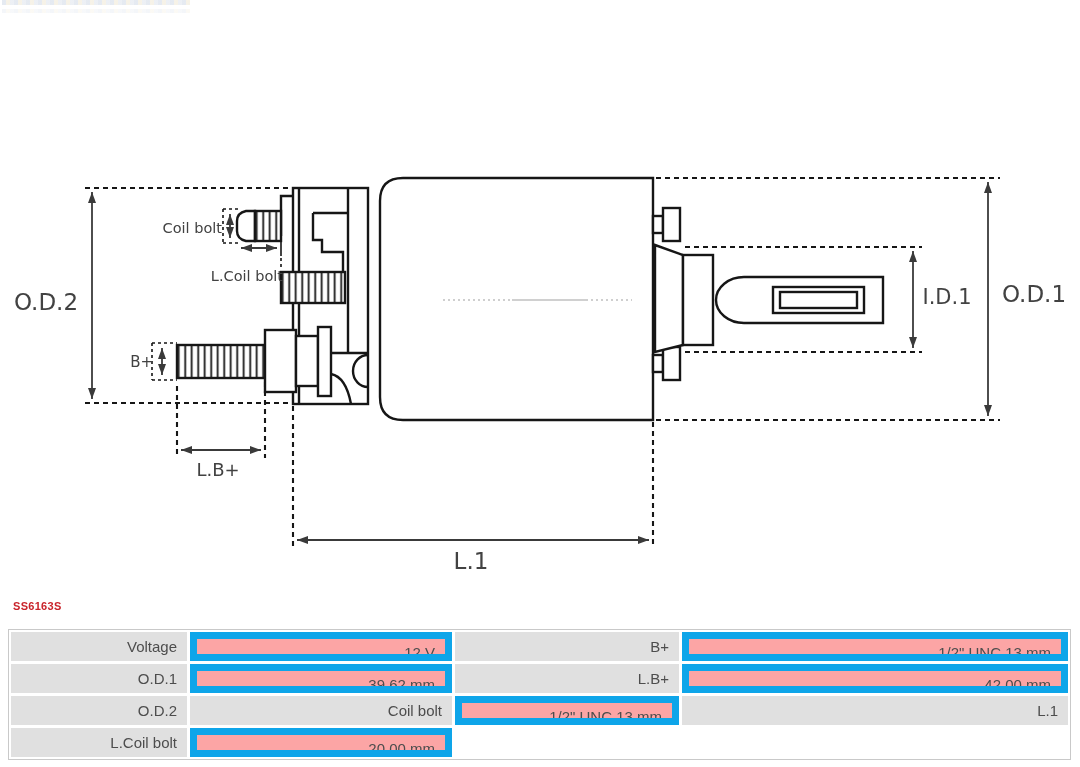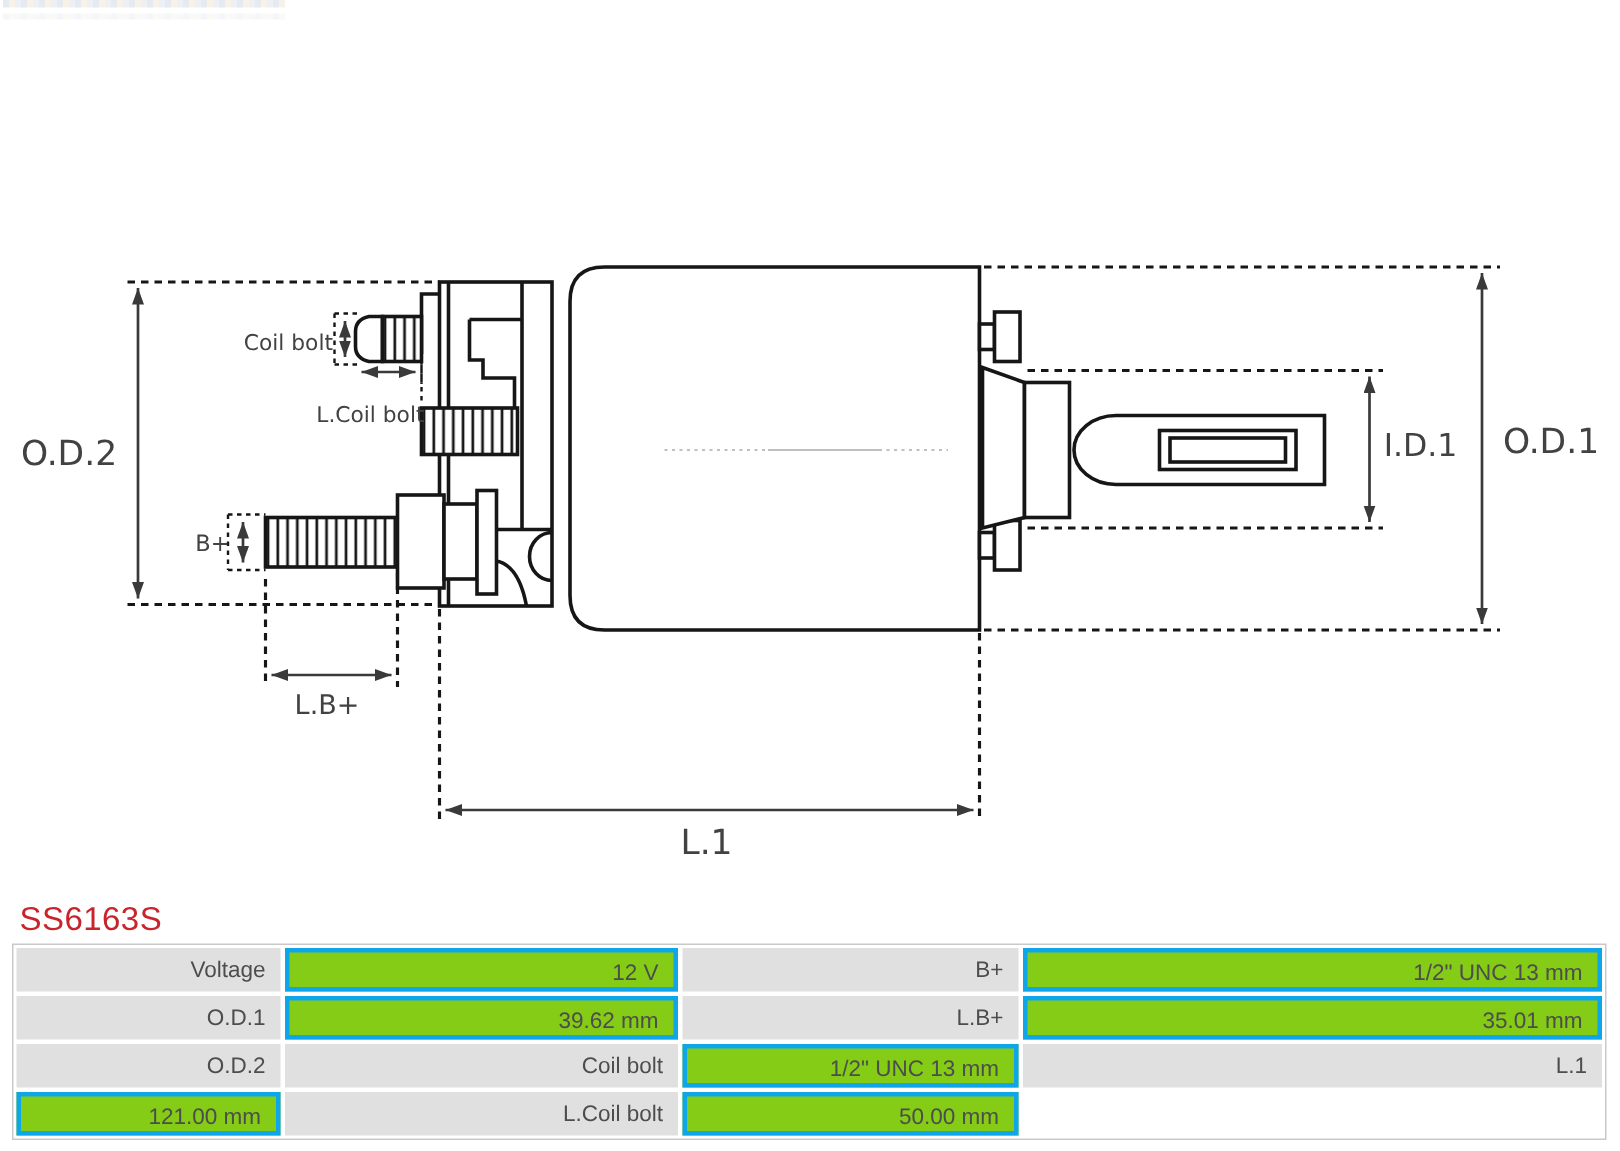--- a/index.html
+++ b/index.html
@@ -10,38 +10,38 @@
   
   .artifact{position:absolute;left:2px;top:0;width:188px;height:5px;
     background:repeating-linear-gradient(90deg,#dfe5ee 0 4px,#f4efe2 4px 8px,#e8ecf2 8px 12px);
     opacity:.8;}
   .artifact.row2{top:9px;height:4px;opacity:.35;}
 
   .diagram{position:absolute;left:0;top:0;}
 
   .part-code{
     position:absolute;left:13px;top:600px;
-    font-size:22px;font-weight:normal;letter-spacing:.3px;color:#c9242b;
+    font-size:11px;font-weight:bold;letter-spacing:.3px;color:#c9242b;
   }
 
   .spec-table{
     position:absolute;left:8px;top:629px;width:1063px;
     border:1px solid #c9c9c9;background:#fff;box-sizing:border-box;
     padding:2px;
     display:grid;
     grid-template-columns:176px 262px 224px 1fr;
     gap:3px;
   }
   .cell{
     height:29px;line-height:29px;box-sizing:border-box;
     font-size:15px;text-align:right;padding-right:10px;color:#4d4d4d;
     white-space:nowrap;overflow:hidden;
   }
   .cell.label{background:#e0e0e0;}
-  .cell.value{background:#84cc16;border:3px solid #0ea5e9;line-height:27px;}
+  .cell.value{background:#fca5a5;border:7px solid #0ea5e9;line-height:27px;}
 
   
   .ln{stroke:#161616;stroke-width:2.4;fill:none;}
   .part{stroke:#161616;stroke-width:2.4;fill:#ffffff;}
   .hatched{stroke:#161616;stroke-width:2.4;fill:url(#hatch);}
   .dash{stroke:#161616;stroke-width:2.1;fill:none;stroke-dasharray:5 4;}
   .dot{stroke:#161616;stroke-width:1.6;fill:none;stroke-dasharray:3 3;}
   .dim{stroke:#3a3a3a;stroke-width:1.8;fill:none;}
   .cline{stroke:#c0c0c0;stroke-width:1.3;fill:none;}
   .dimtext{fill:#424242;font-family:"DejaVu Sans",sans-serif;}
@@ -158,23 +158,22 @@
 
 <div class="spec-table">
   <div class="cell label">Voltage</div>
   <div class="cell value">12 V</div>
   <div class="cell label">B+</div>
   <div class="cell value">1/2" UNC 13 mm</div>
 
   <div class="cell label">O.D.1</div>
   <div class="cell value">39.62 mm</div>
   <div class="cell label">L.B+</div>
-  <div class="cell value">35.01 mm</div>
+  <div class="cell value">42.00 mm</div>
 
   <div class="cell label">O.D.2</div>
   <div class="cell label">Coil bolt</div>
   <div class="cell value">1/2" UNC 13 mm</div>
 
   <div class="cell label">L.1</div>
-  <div class="cell value">121.00 mm</div>
   <div class="cell label">L.Coil bolt</div>
-  <div class="cell value">50.00 mm</div>
+  <div class="cell value">20.00 mm</div>
 </div>
 
 </body></html>

